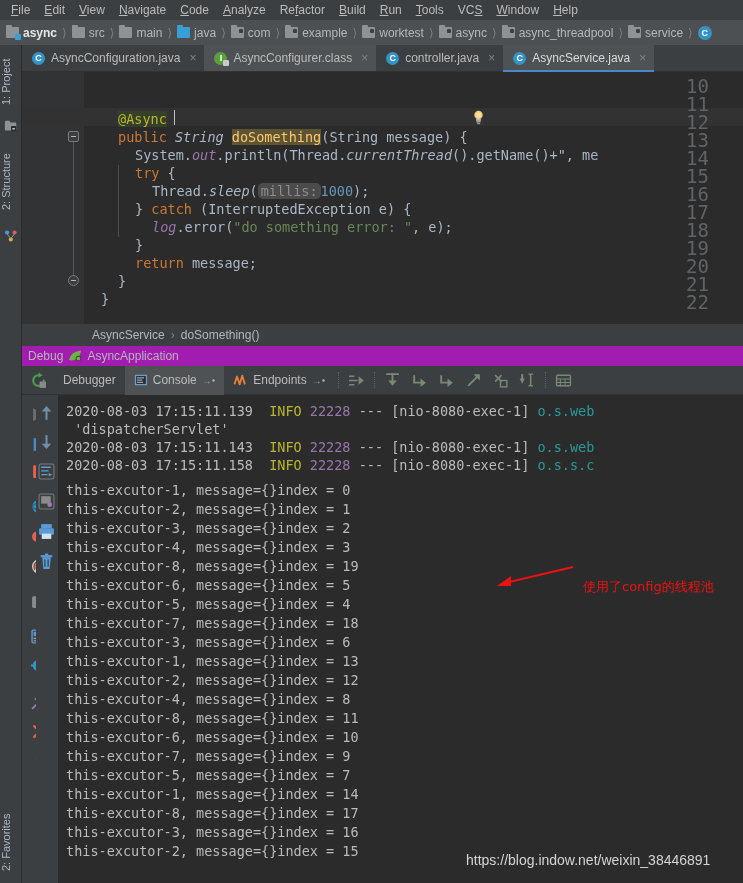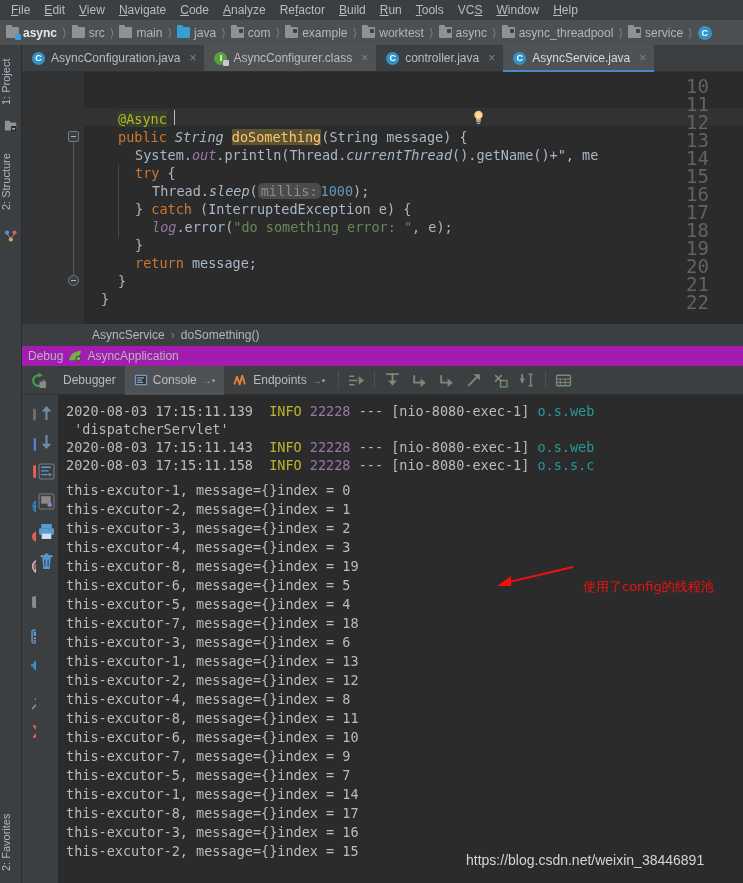--- a/index.html
+++ b/index.html
@@ -607,15 +607,15 @@
     <div class="conline" style="top:429px;"><span>this-excutor-3</span><span>, message={}index = 16</span></div>
     <div class="conline" style="top:448px;"><span>this-excutor-2</span><span>, message={}index = 15</span></div>
   </div>
 
   <svg class="arrow" style="left:495px;top:565px;" width="80" height="25" viewBox="0 0 80 25">
     <path d="M78 2 L10 18" stroke="#ee1111" stroke-width="2" fill="none"></path>
     <polygon points="2,21 16,11 16,21" fill="#ee1111"></polygon>
   </svg>
   <div class="annot" style="left:583px;top:578px;">使用了config的线程池</div>
 
-  <div class="watermark" style="left:466px;top:852px;">https://blog.csdn.net/weixin_38446891</div>
+  <div class="watermark" style="left:466px;top:852px;">https://blog.indow.net/weixin_38446891</div>
 
 </div>
 
 </body></html>

